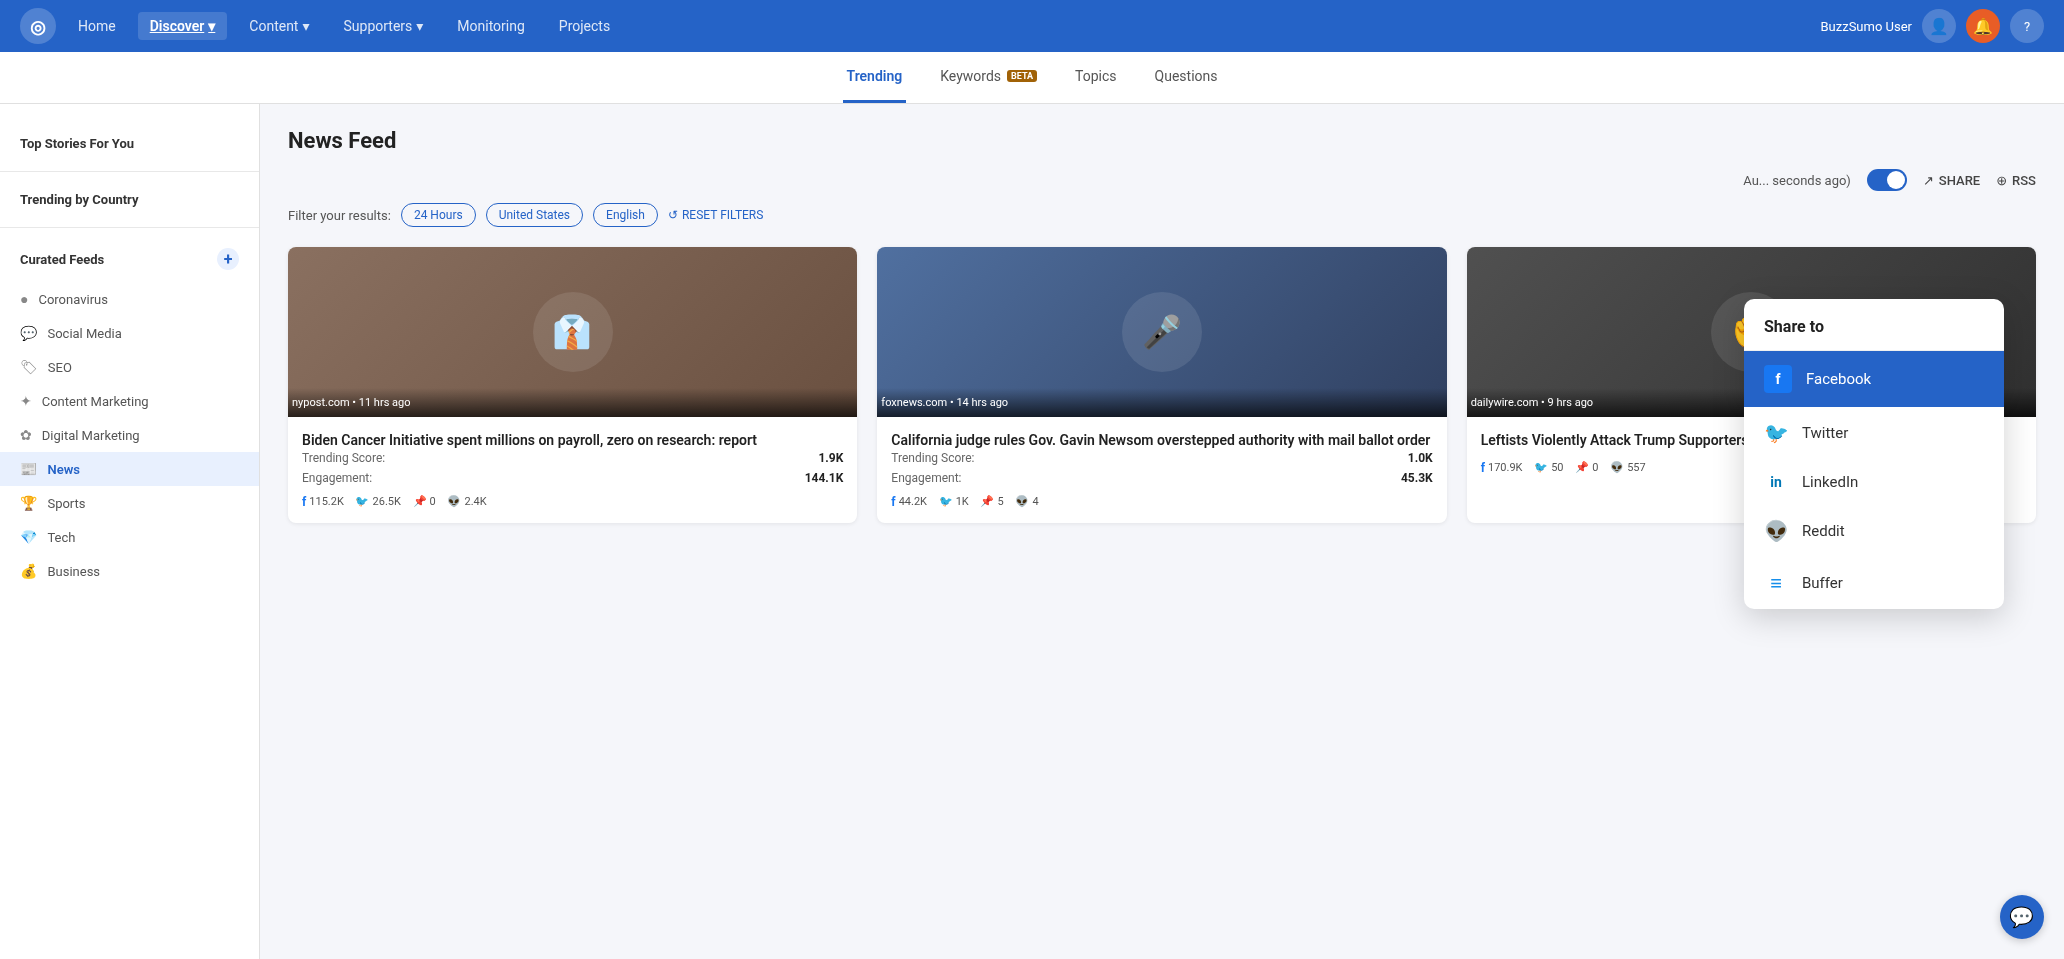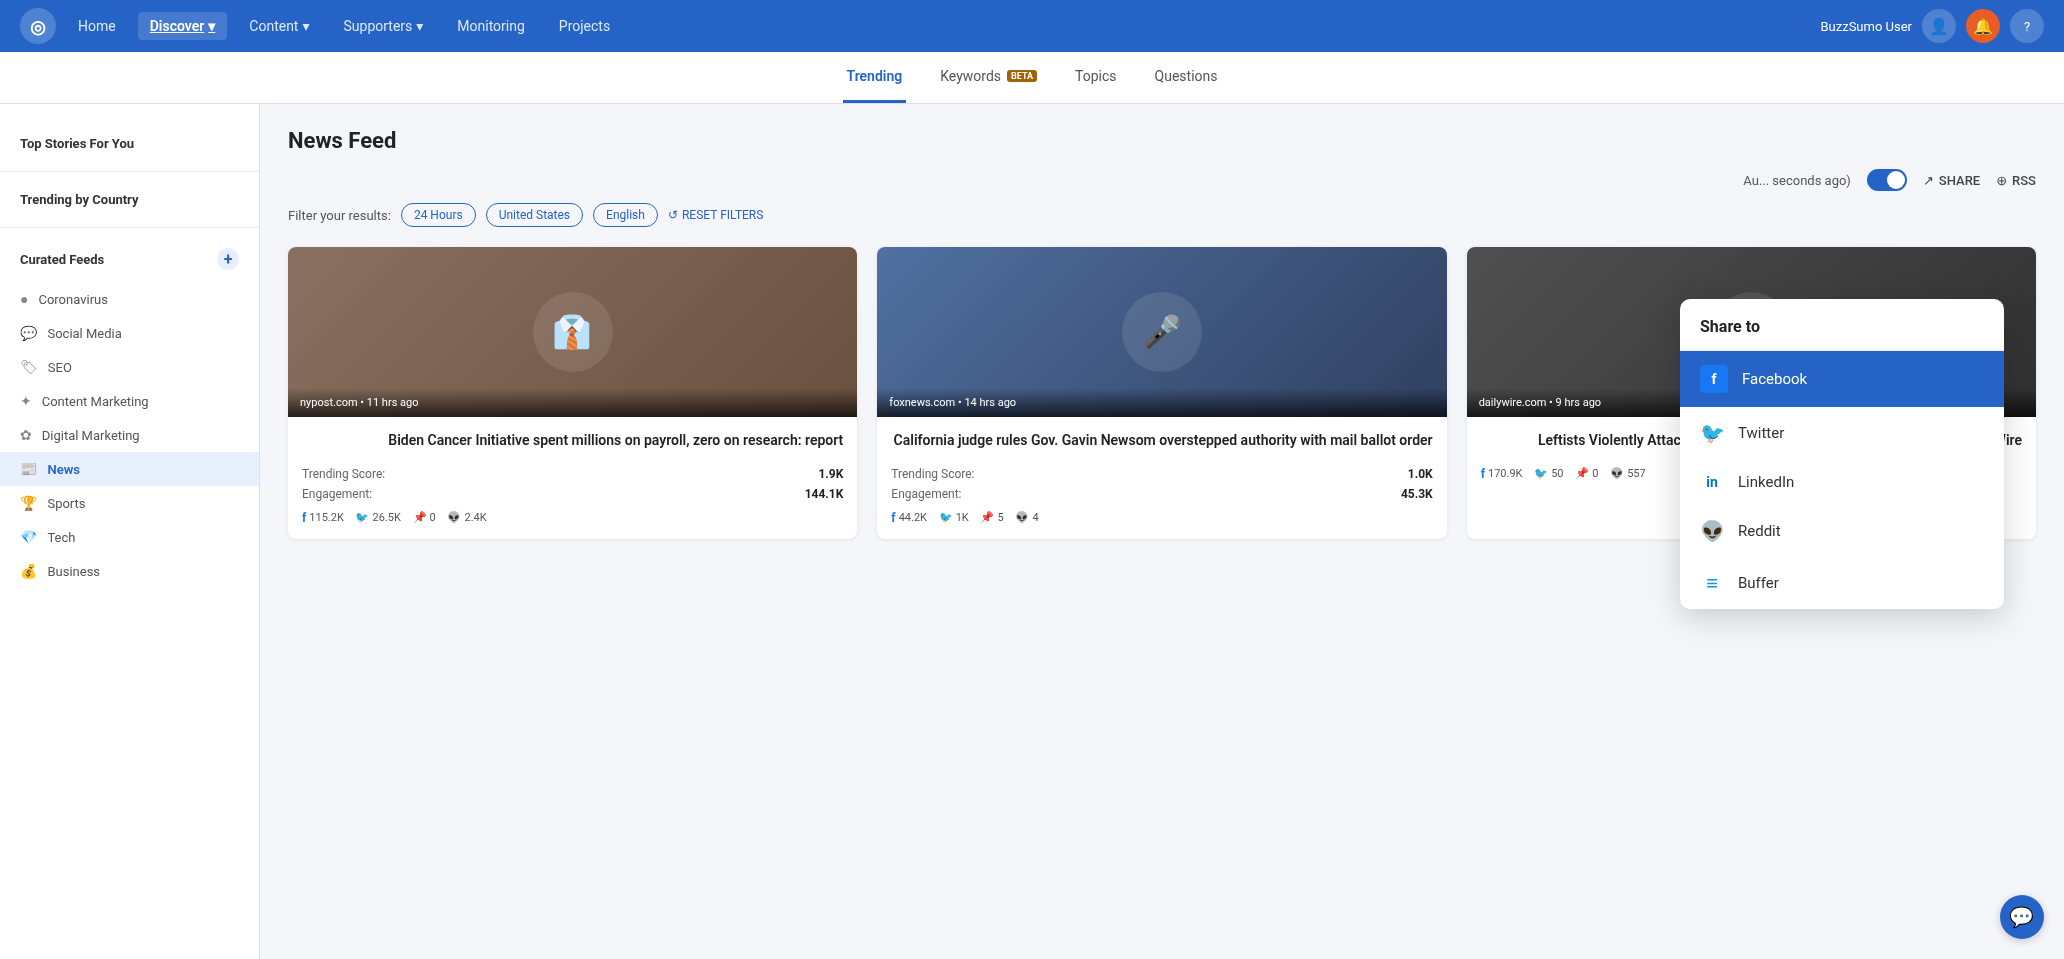--- a/index.html
+++ b/index.html
@@ -174,42 +174,42 @@
     }
     .card-image-placeholder {
       width: 100%; height: 170px;
       background: #ccc;
       position: relative;
     }
     .card-image-overlay {
       position: absolute;
       bottom: 0; left: 0; right: 0;
       background: linear-gradient(transparent, rgba(0,0,0,0.7));
-      padding: 8px 12px;
+      padding: 8px 4px;
       color: white;
       font-size: 11px;
     }
     .card-body { padding: 14px; }
-    .card-title { font-size: 14px; font-weight: 600; color: #222; line-height: 1.4; margin-bottom: 16px; text-align: right; }
+    .card-title { font-size: 14px; font-weight: 600; color: #222; line-height: 1.4; margin-bottom: 0; }
     .card-stats { display: flex; justify-content: space-between; margin-bottom: 6px; font-size: 12px; color: #666; }
     .card-stat-value { font-weight: 700; color: #222; }
     .card-social { display: flex; gap: 12px; margin-top: 10px; font-size: 11px; color: #555; align-items: center; }
     .social-count { display: flex; align-items: center; gap: 3px; }
     .fb-icon { color: #1877f2; font-weight: bold; font-size: 12px; }
     .tw-icon { color: #1da1f2; font-size: 11px; }
     .pin-icon { color: #e60023; font-size: 11px; }
     .rd-icon { color: #ff4500; font-size: 11px; }
     .share-dropdown {
       position: absolute;
       top: 195px;
       right: 60px;
       background: white;
       border-radius: 10px;
       box-shadow: 0 8px 32px rgba(0,0,0,0.18);
-      width: 324px;
+      width: 260px;
       z-index: 200;
       overflow: hidden;
     }
     .share-dropdown-title {
       padding: 18px 20px 14px;
       font-size: 16px;
       font-weight: 700;
       color: #222;
       border-bottom: 1px solid #f0f0f0;
     }

